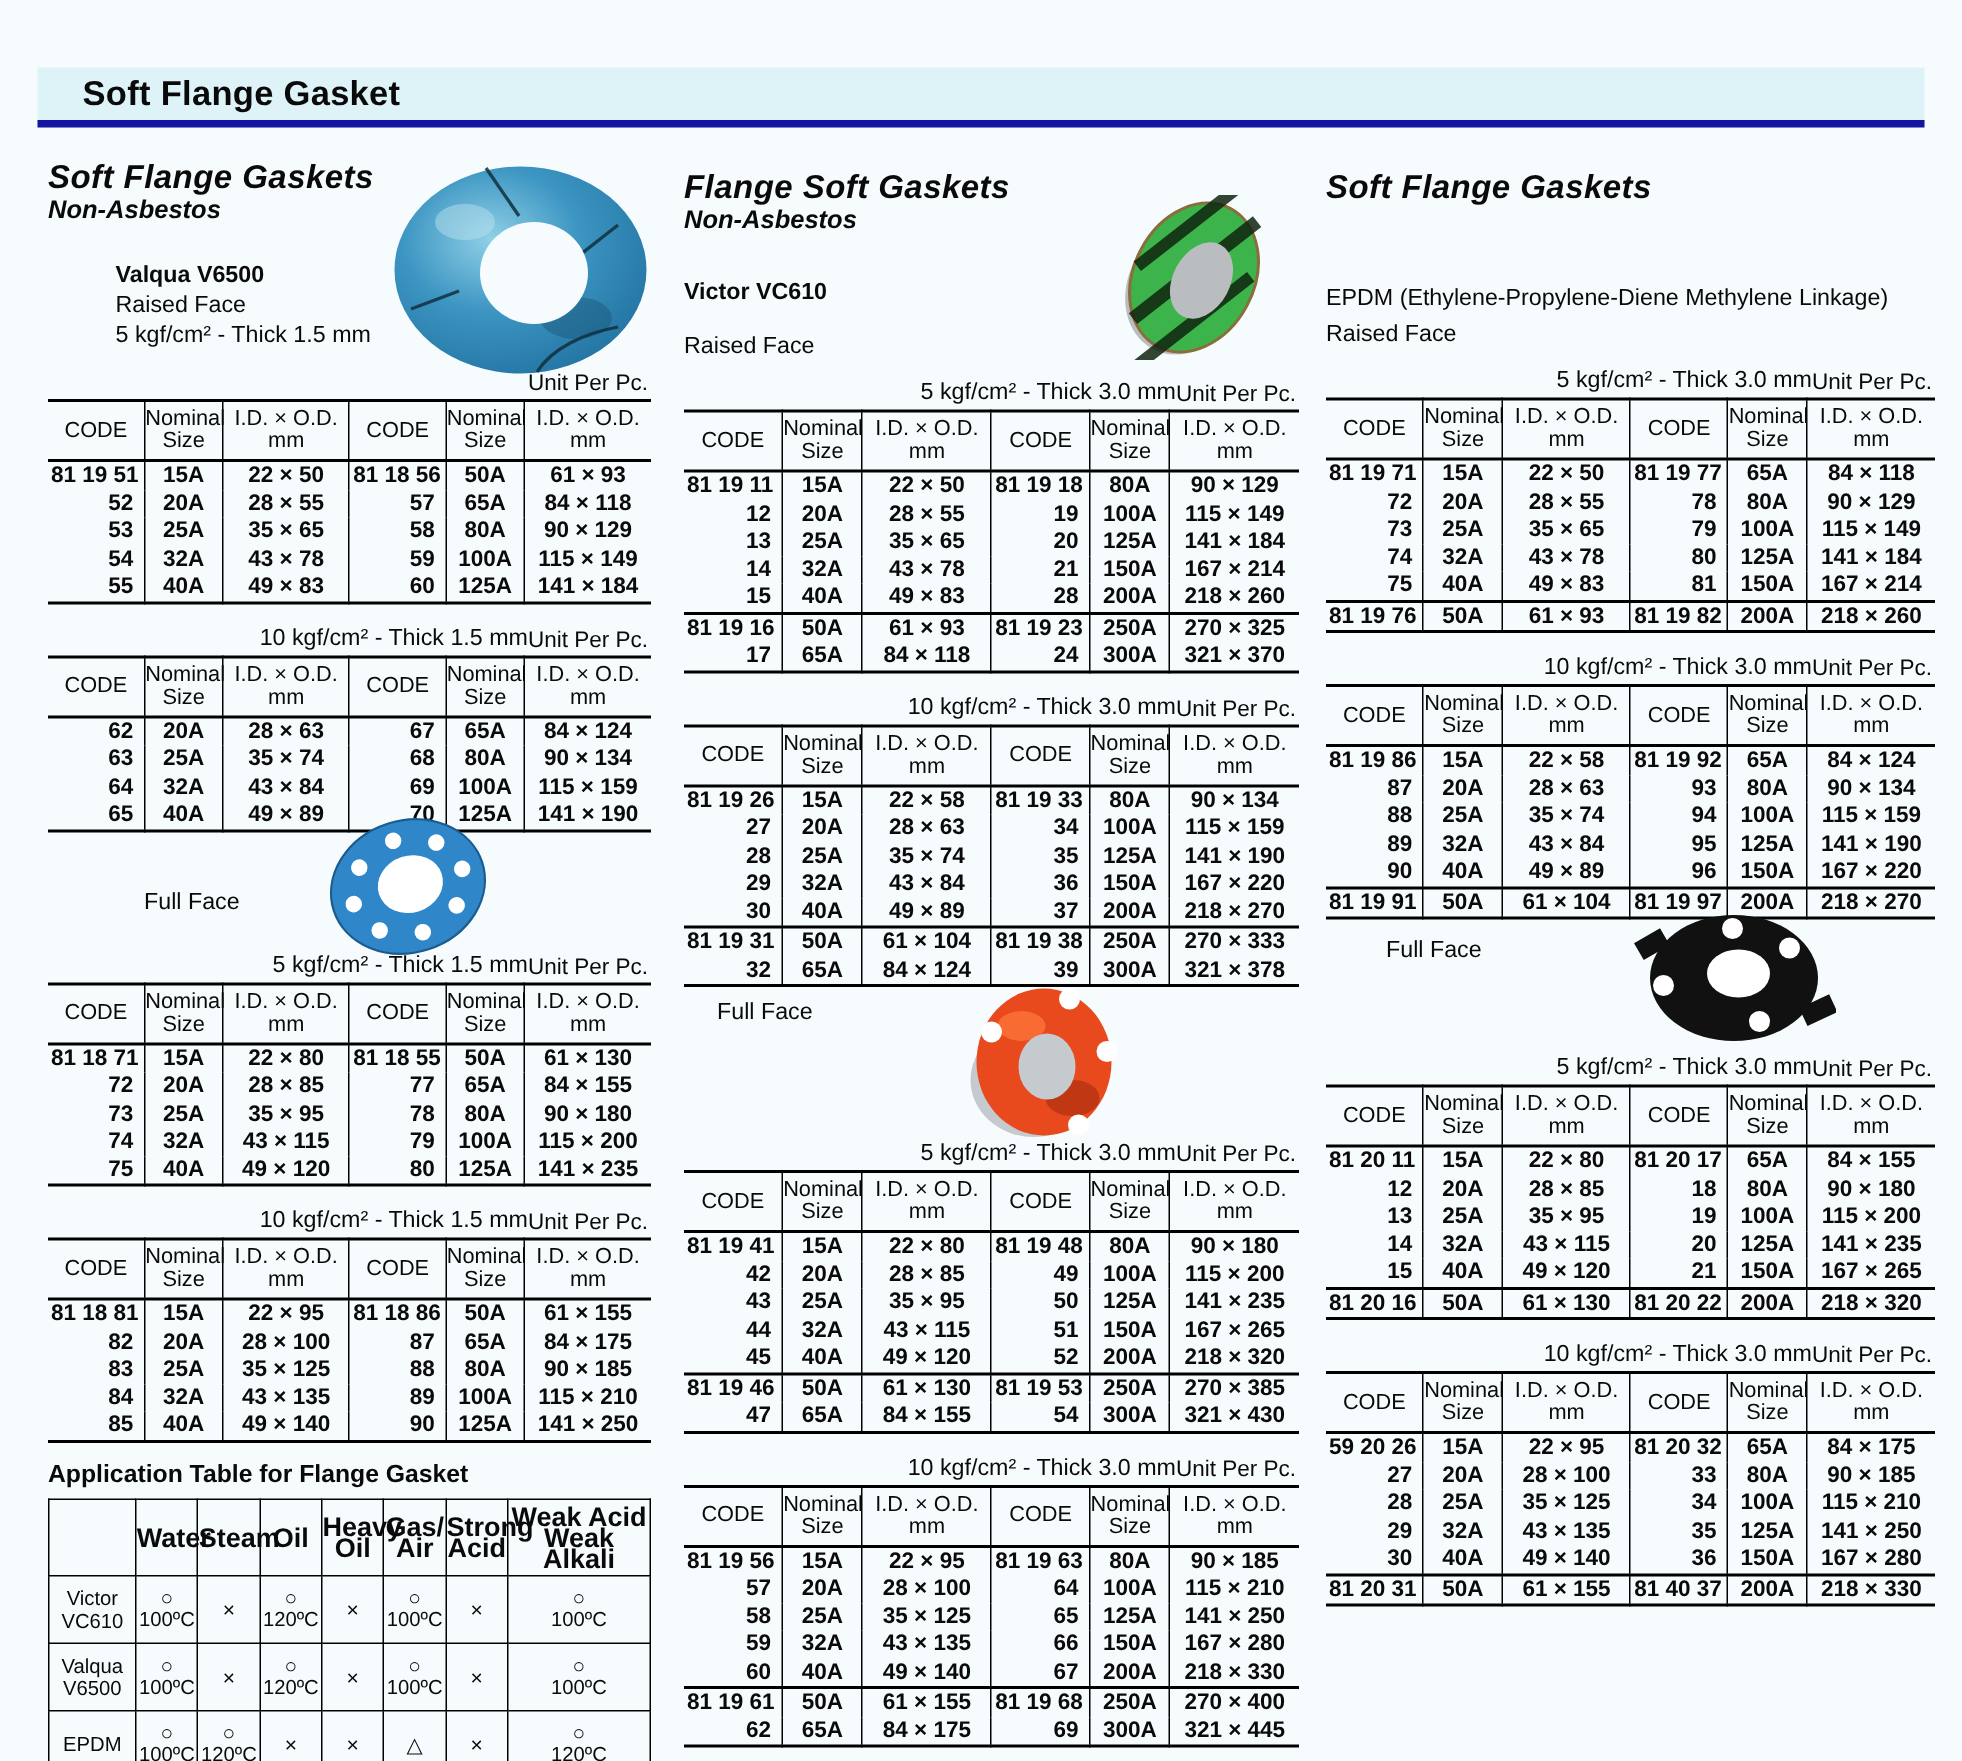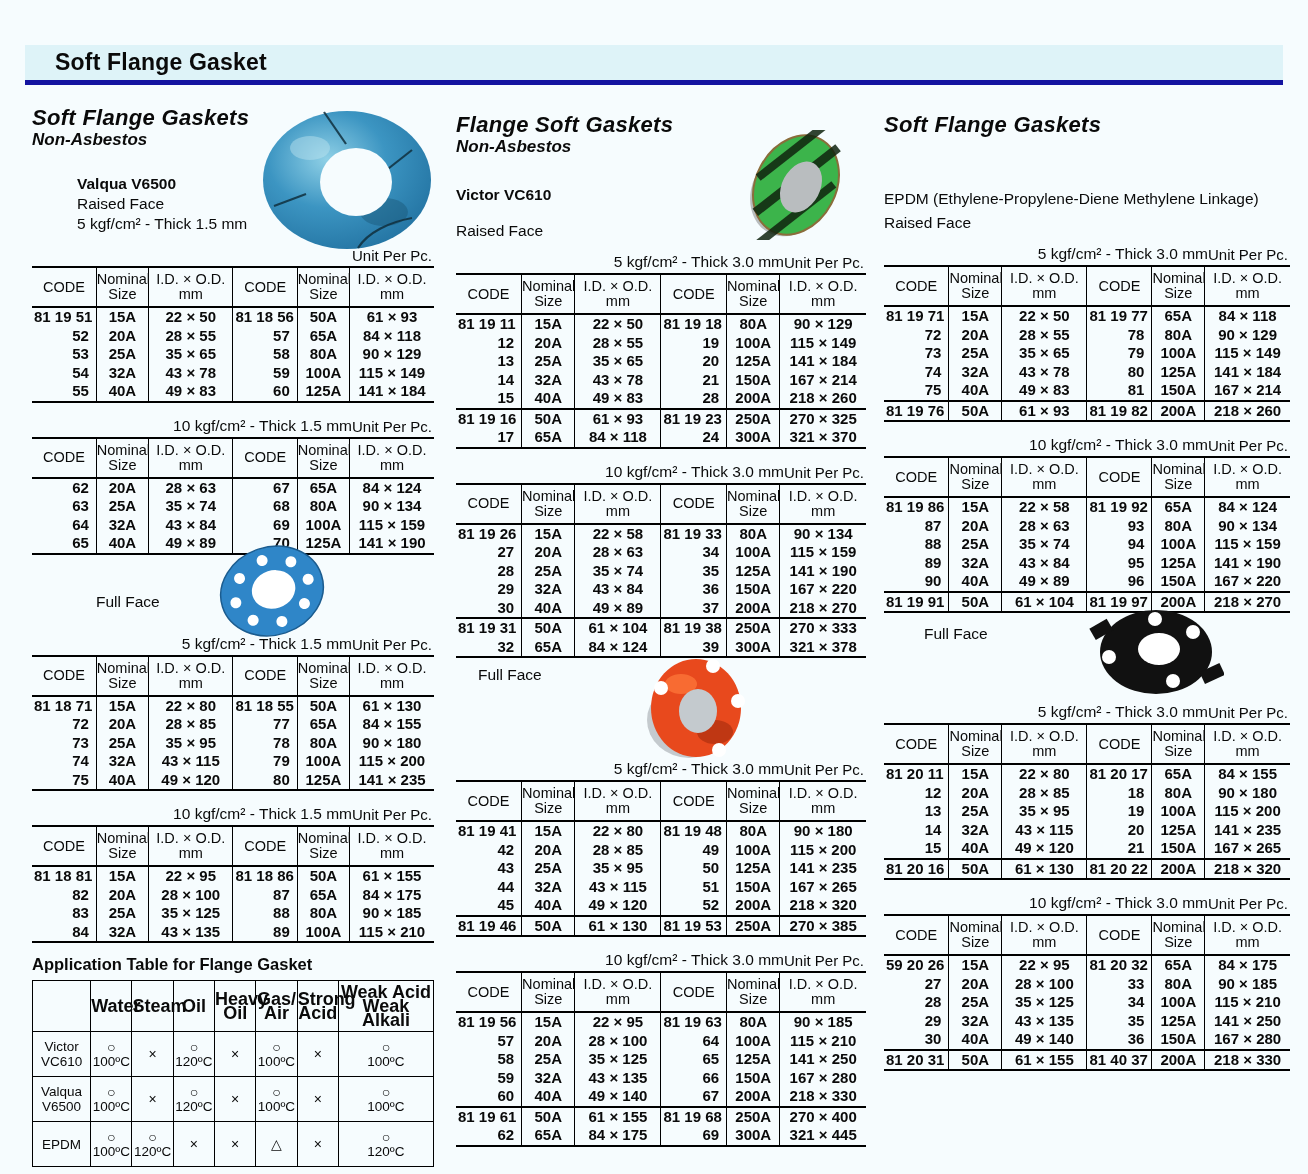--- a/index.html
+++ b/index.html
@@ -354,20 +354,28 @@
           <td class="dim">90 × 185</td>
         </tr>
         <tr>
           <td class="code">84</td>
           <td class="nom">32A</td>
           <td class="dim">43 × 135</td>
           <td class="code">89</td>
           <td class="nom">100A</td>
           <td class="dim">115 × 210</td>
         </tr>
+        <tr>
+          <td class="code">85</td>
+          <td class="nom">40A</td>
+          <td class="dim">49 × 140</td>
+          <td class="code">90</td>
+          <td class="nom">125A</td>
+          <td class="dim">141 × 250</td>
+        </tr>
       </tbody>
     </table>
 
   <div class="app-title">Application Table for Flange Gasket</div>
   <table class="app">
     <colgroup>
         <col style="width:14.5%">
         <col style="width:10.3%">
         <col style="width:10.3%">
         <col style="width:10.3%">
@@ -762,20 +770,28 @@
       </tbody>
       <tbody class="grp">
         <tr>
           <td class="code">81 19 46</td>
           <td class="nom">50A</td>
           <td class="dim">61 × 130</td>
           <td class="code">81 19 53</td>
           <td class="nom">250A</td>
           <td class="dim">270 × 385</td>
         </tr>
+        <tr>
+          <td class="code">47</td>
+          <td class="nom">65A</td>
+          <td class="dim">84 × 155</td>
+          <td class="code">54</td>
+          <td class="nom">300A</td>
+          <td class="dim">321 × 430</td>
+        </tr>
       </tbody>
     </table>
 
   <div class="tline" style="margin-top:12px;">
     <span class="pressure">10 kgf/cm² - Thick 3.0 mm</span>
     <span class="unit">Unit Per Pc.</span>
   </div>
   <table class="spec">
     <colgroup>
         <col style="width:16%">

